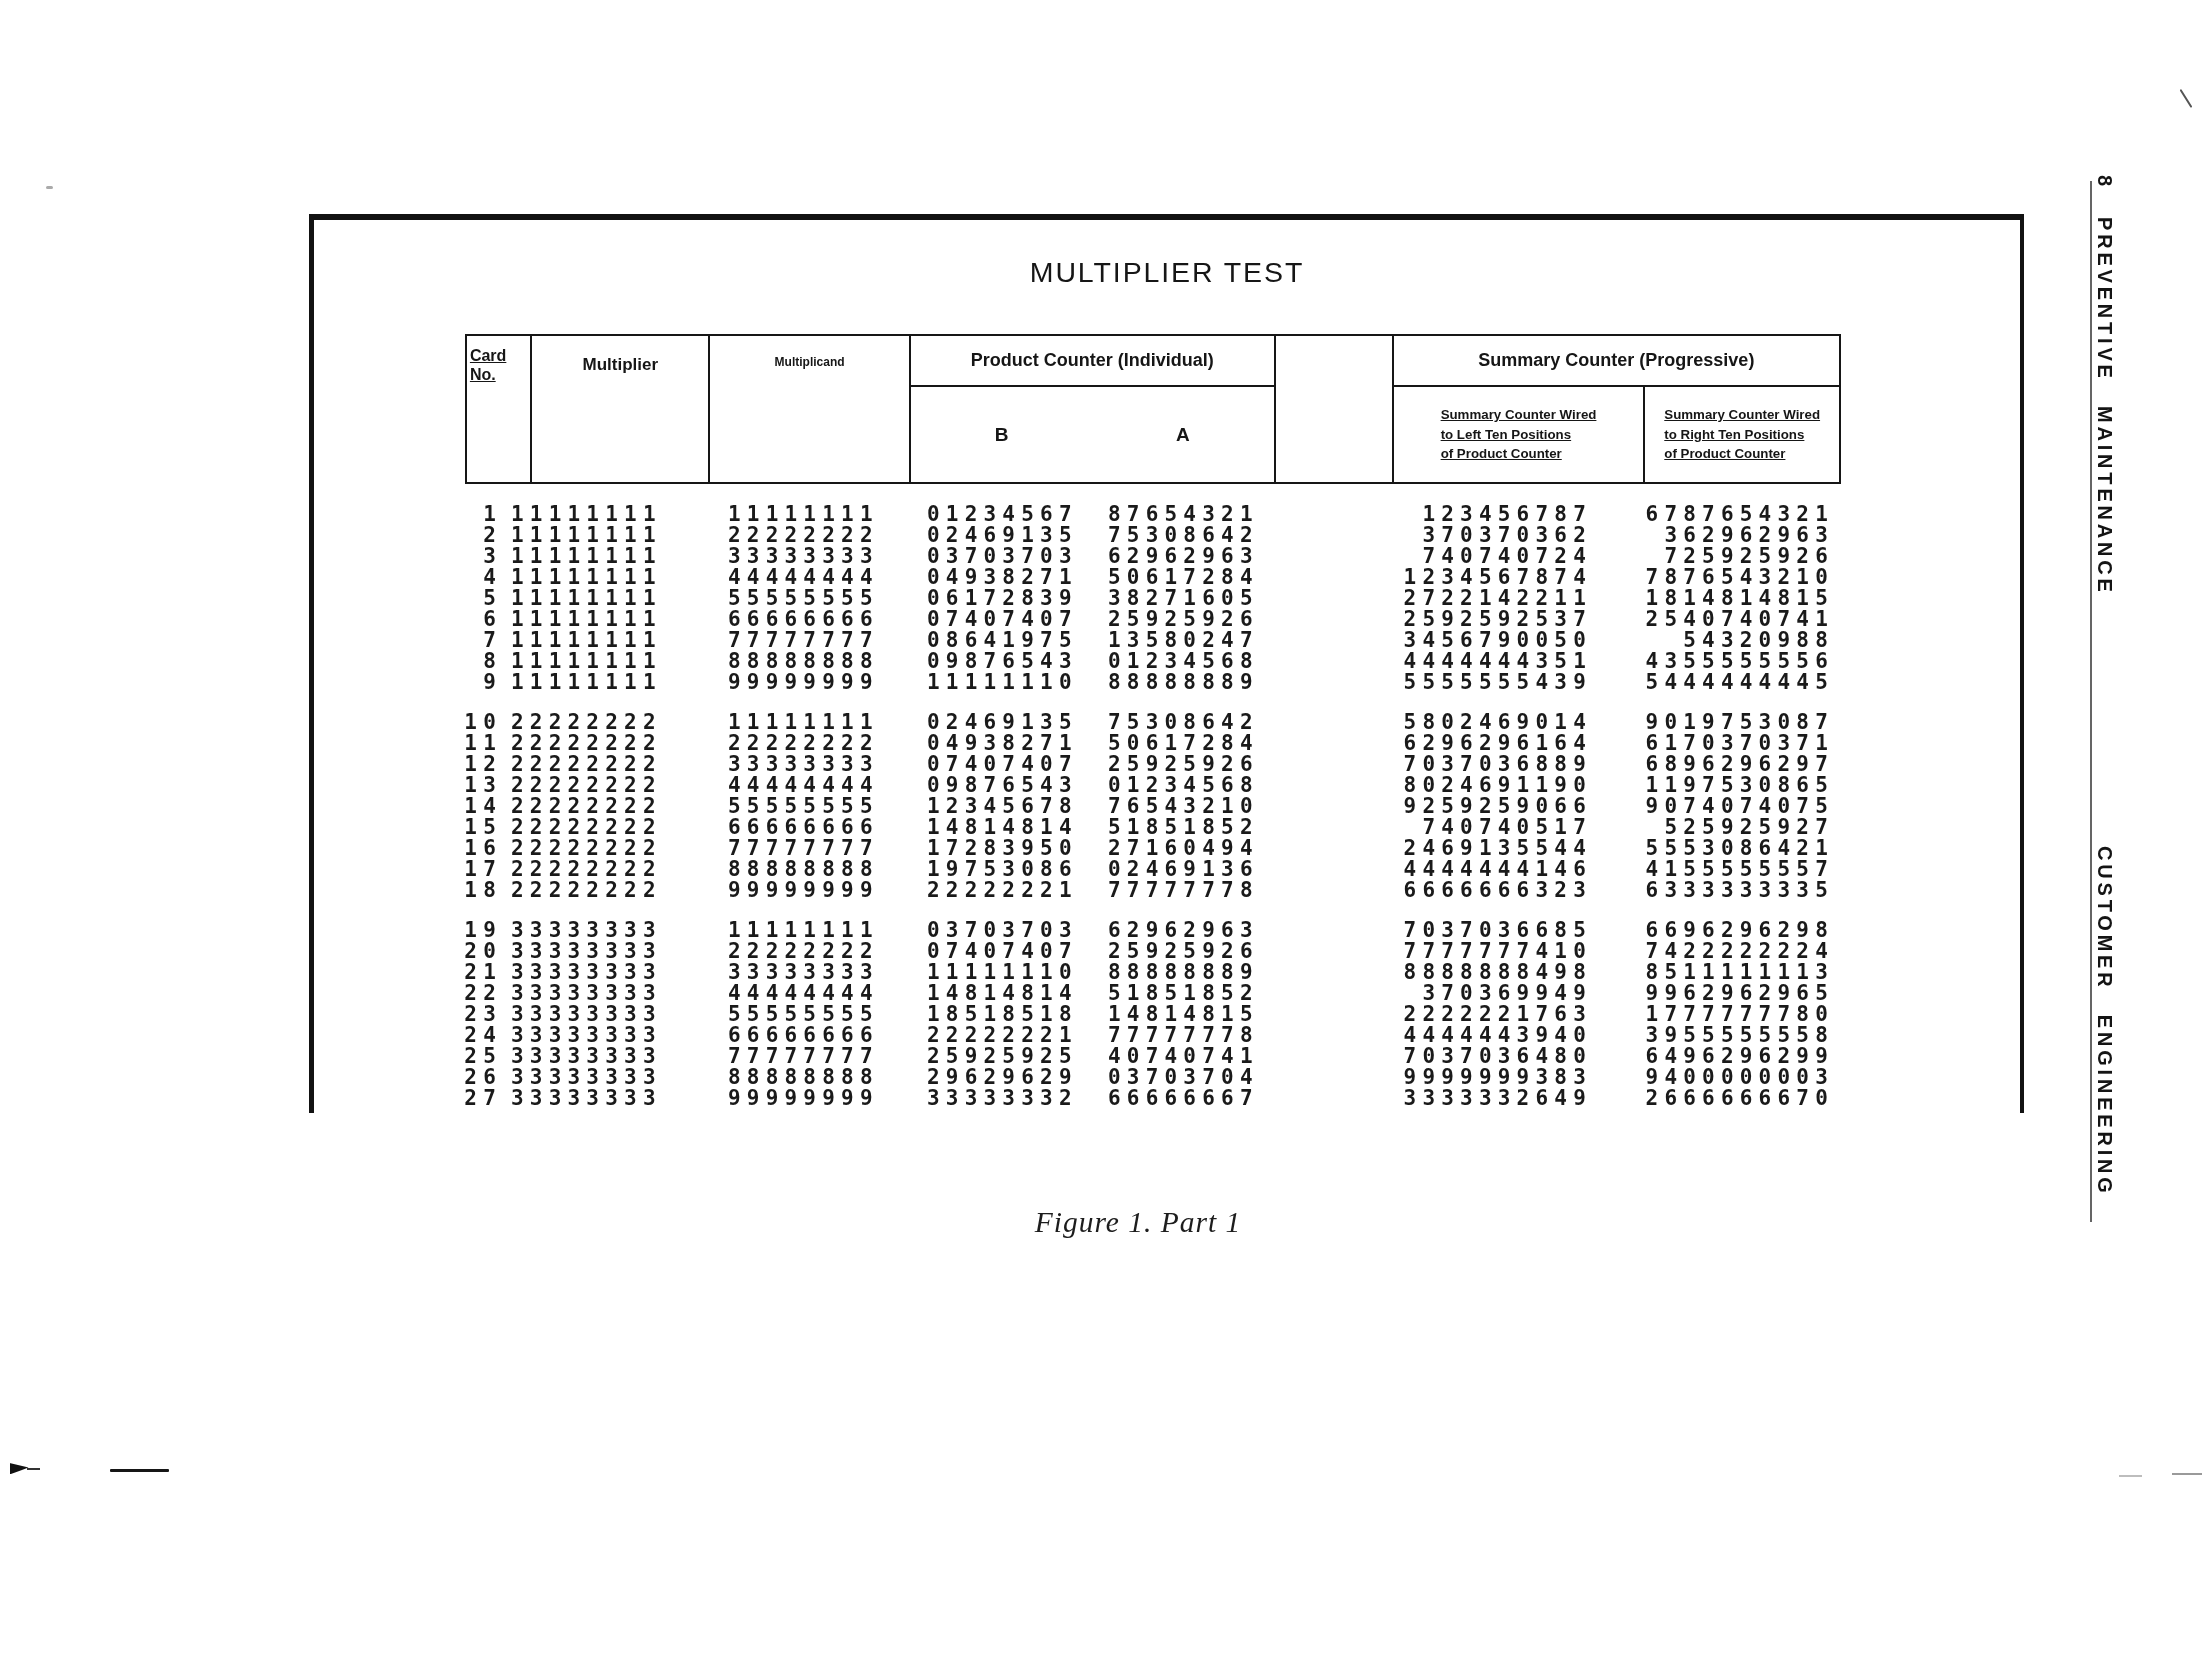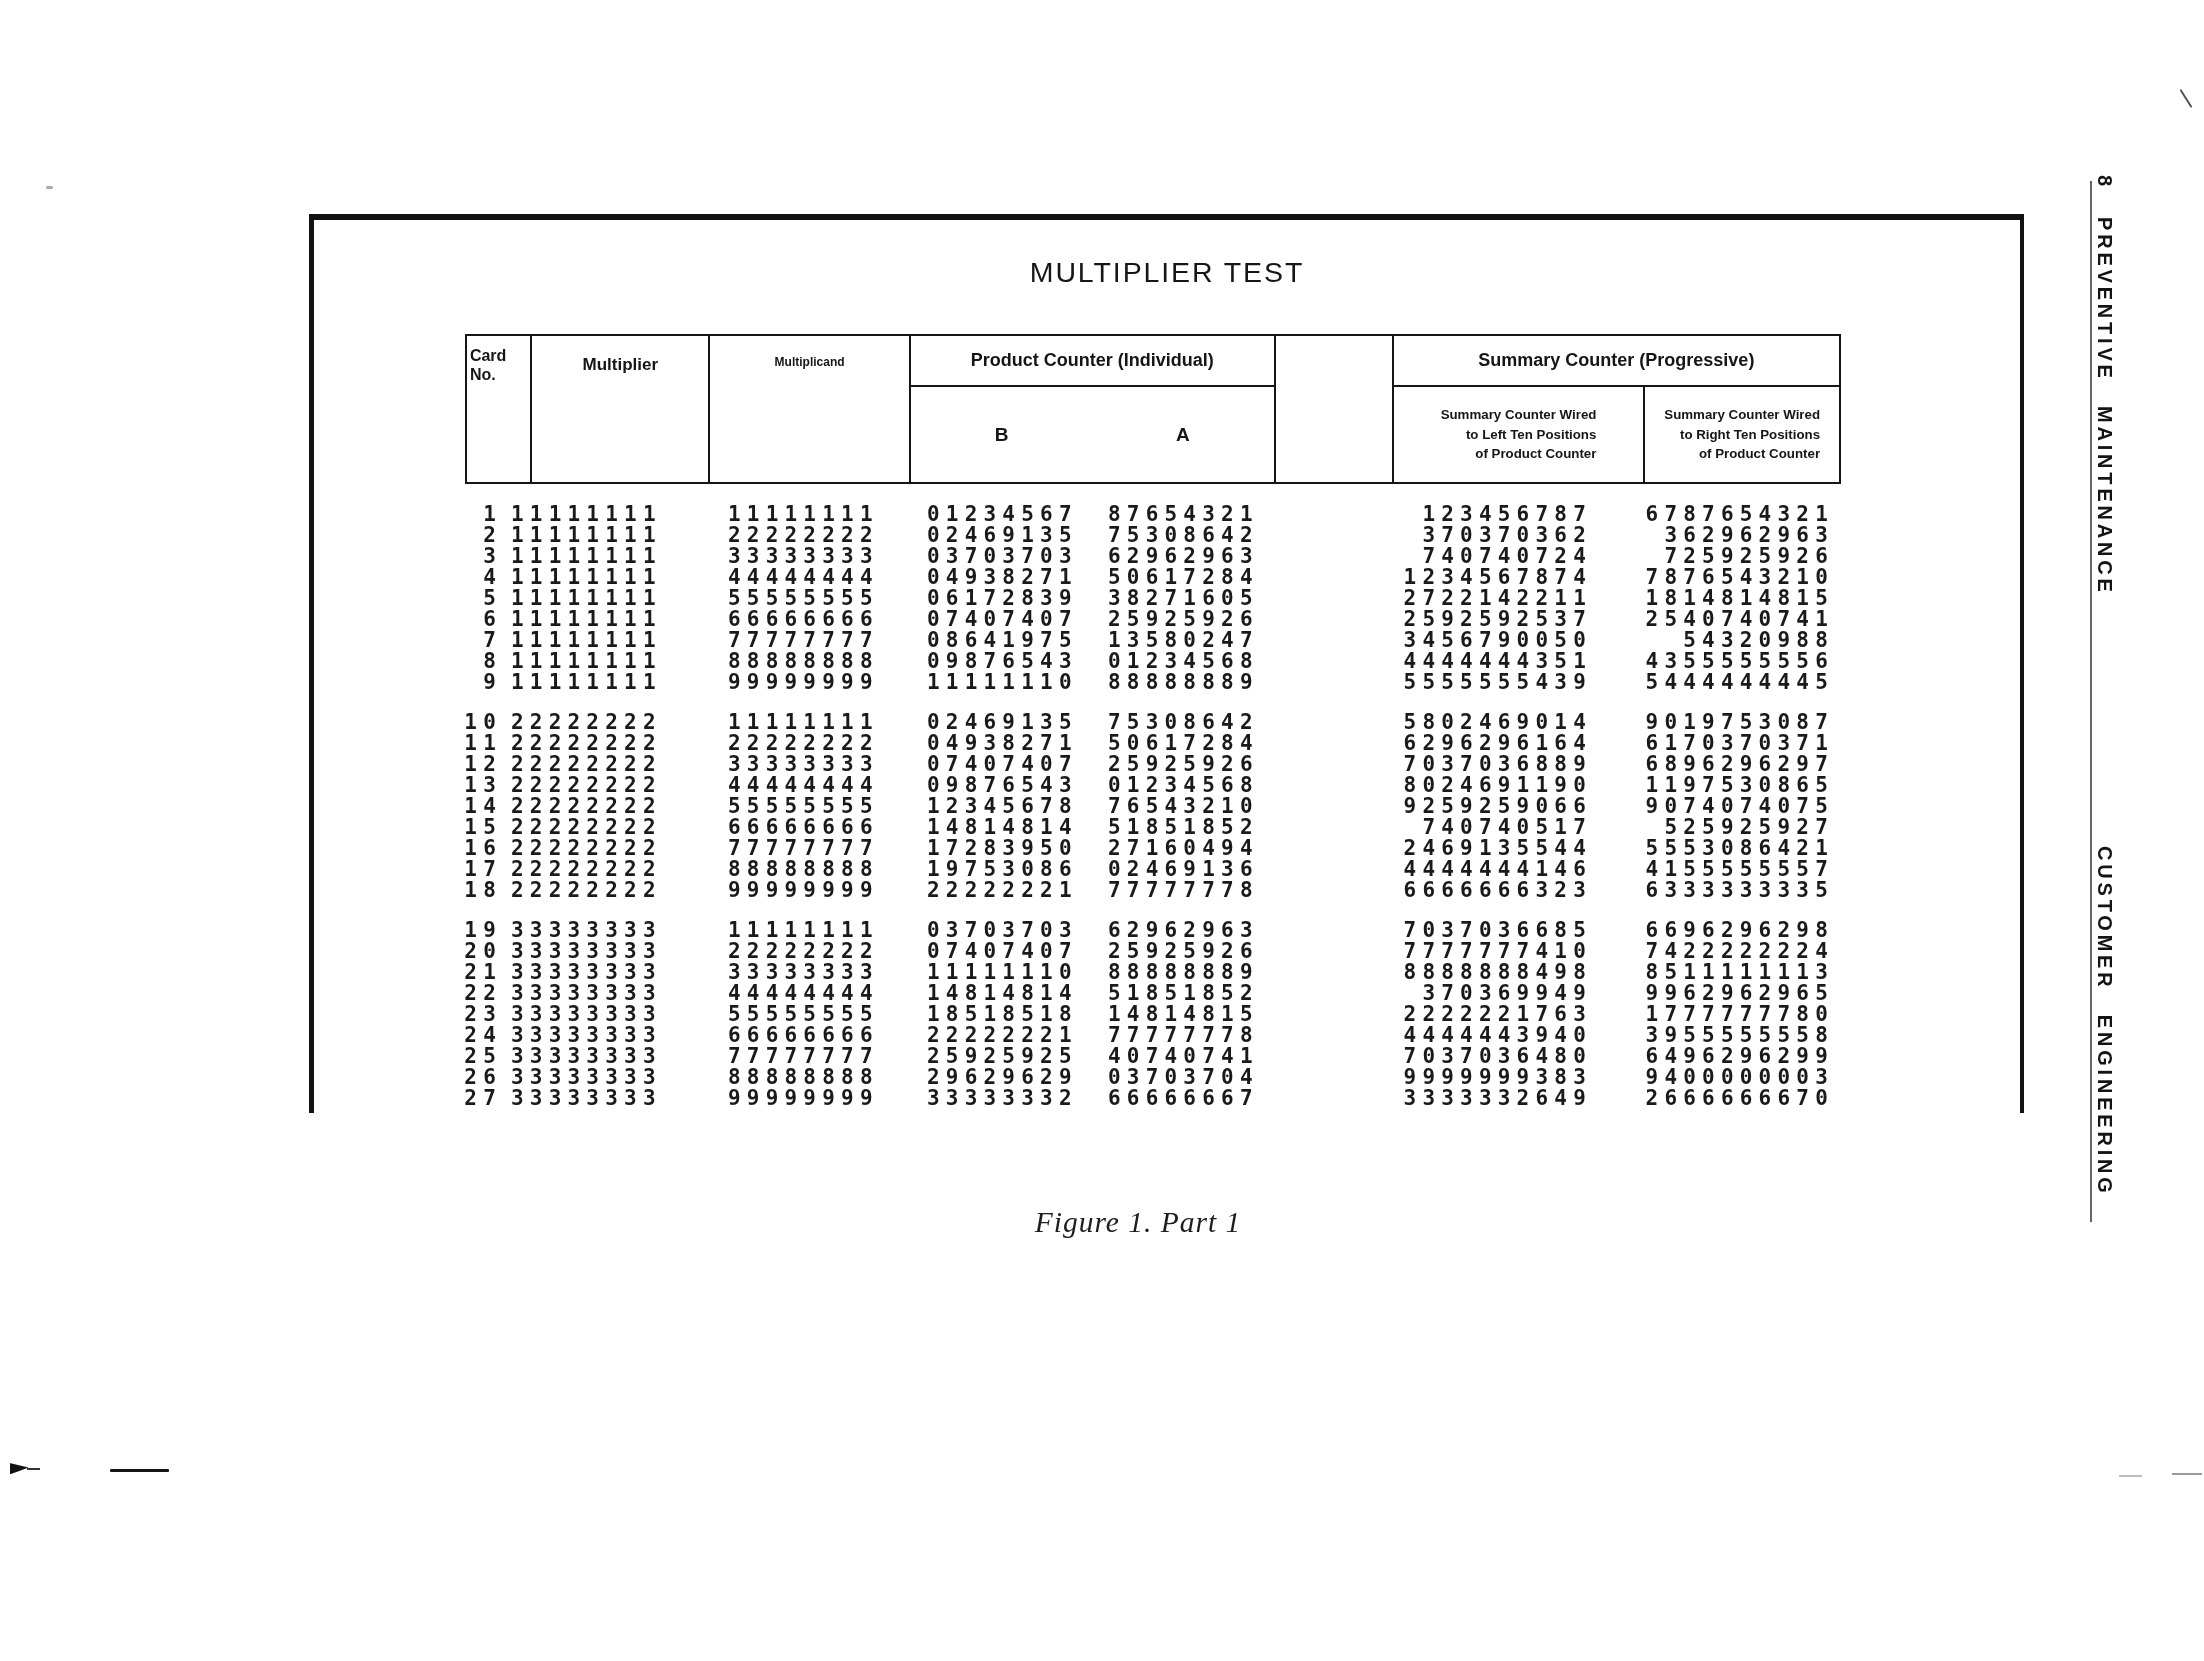--- a/index.html
+++ b/index.html
@@ -1,21 +1,21 @@
 <!DOCTYPE html>
 <html style="font-size:15px"><head>
 <meta charset="utf-8">
 <style>
   html,body{margin:0;padding:0;background:#fff;}
   body{
     width:2205px;height:1662px;position:relative;overflow:hidden;
     font-family:"Liberation Sans",sans-serif;color:#161616;
     -webkit-font-smoothing:antialiased;
   }
-  .preline{white-space:pre-line;}
+  .preline{white-space:pre-line;text-decoration:underline;}
 
   
   .frame{
     position:absolute;left:309px;top:214px;width:1715px;height:899px;
     border-top:6.7px solid #121212;border-left:5.7px solid #121212;border-right:4.8px solid #121212;
     box-sizing:border-box;
   }
   .fig-title{
     position:absolute;left:0;top:36px;width:100%;text-align:center;
     font-size:28.5px;font-weight:400;letter-spacing:1.9px;
@@ -36,21 +36,21 @@
   .col-gap{width:8.6%;}
   .col-summary{flex:1;display:flex;flex-direction:column;}
   .band-top{
     height:51px;box-sizing:border-box;border-bottom:2.9px solid #161616;
     display:flex;align-items:center;justify-content:center;font-size:18px;
   }
   .band-bottom{flex:1;display:flex;}
   .ba-row{flex:1;display:flex;align-items:center;justify-content:space-around;font-size:19px;}
   .sum-sub{
     flex:1;box-sizing:border-box;display:flex;align-items:center;justify-content:center;
-    text-align:right;font-size:13.3px;line-height:1.5;padding:1.9px 3.8px;margin-left:28px;
+    text-align:left;font-size:13.3px;line-height:1.5;padding:1.9px 3.8px;margin-left:28px;
   }
   .sum-sub.right{border-left:2.9px solid #161616;}
 
   
   .tbody{position:absolute;left:0;top:284px;right:0;
     font-family:"DejaVu Sans Mono","Liberation Mono",monospace;
     font-weight:700;font-size:21px;letter-spacing:6.2px;color:#1a1a1a;}
   .group{margin-bottom:19px;}
   .row{position:relative;height:21px;}
   .c{position:absolute;top:0;white-space:nowrap;line-height:21px;}

